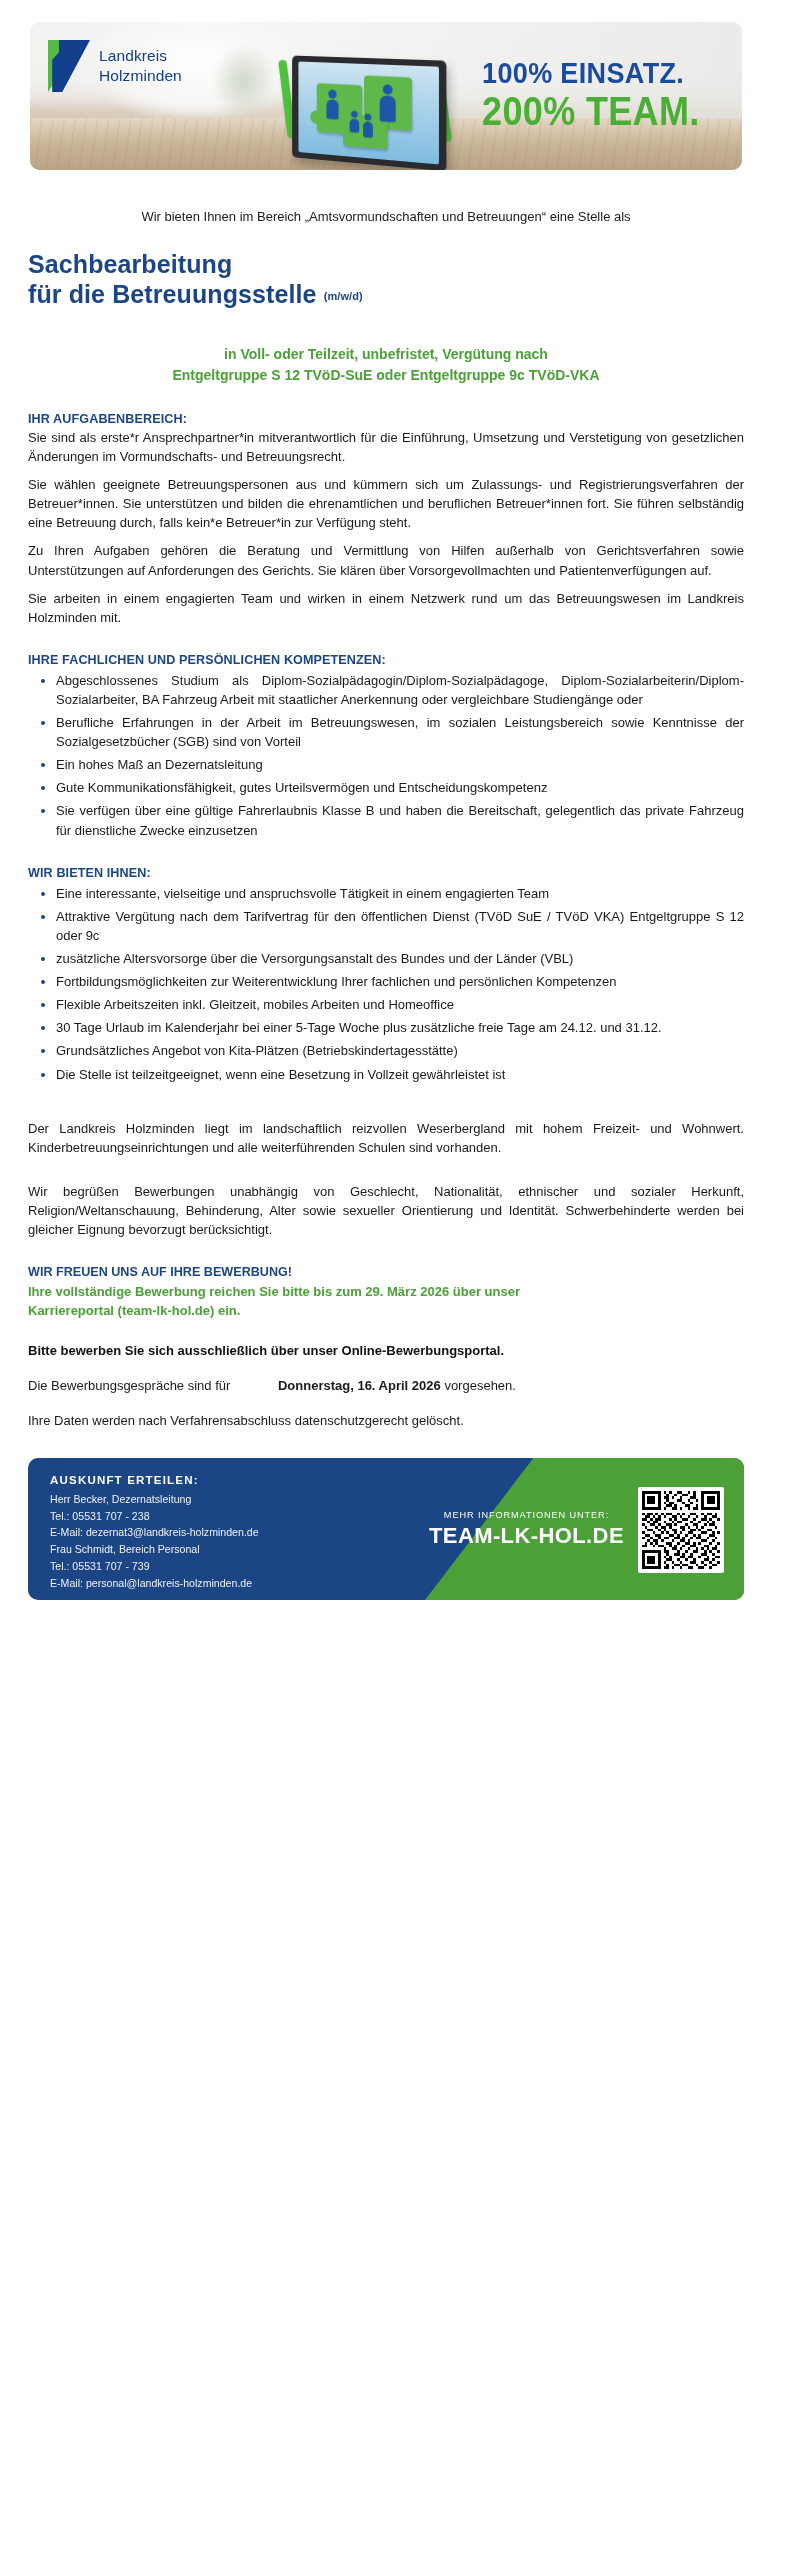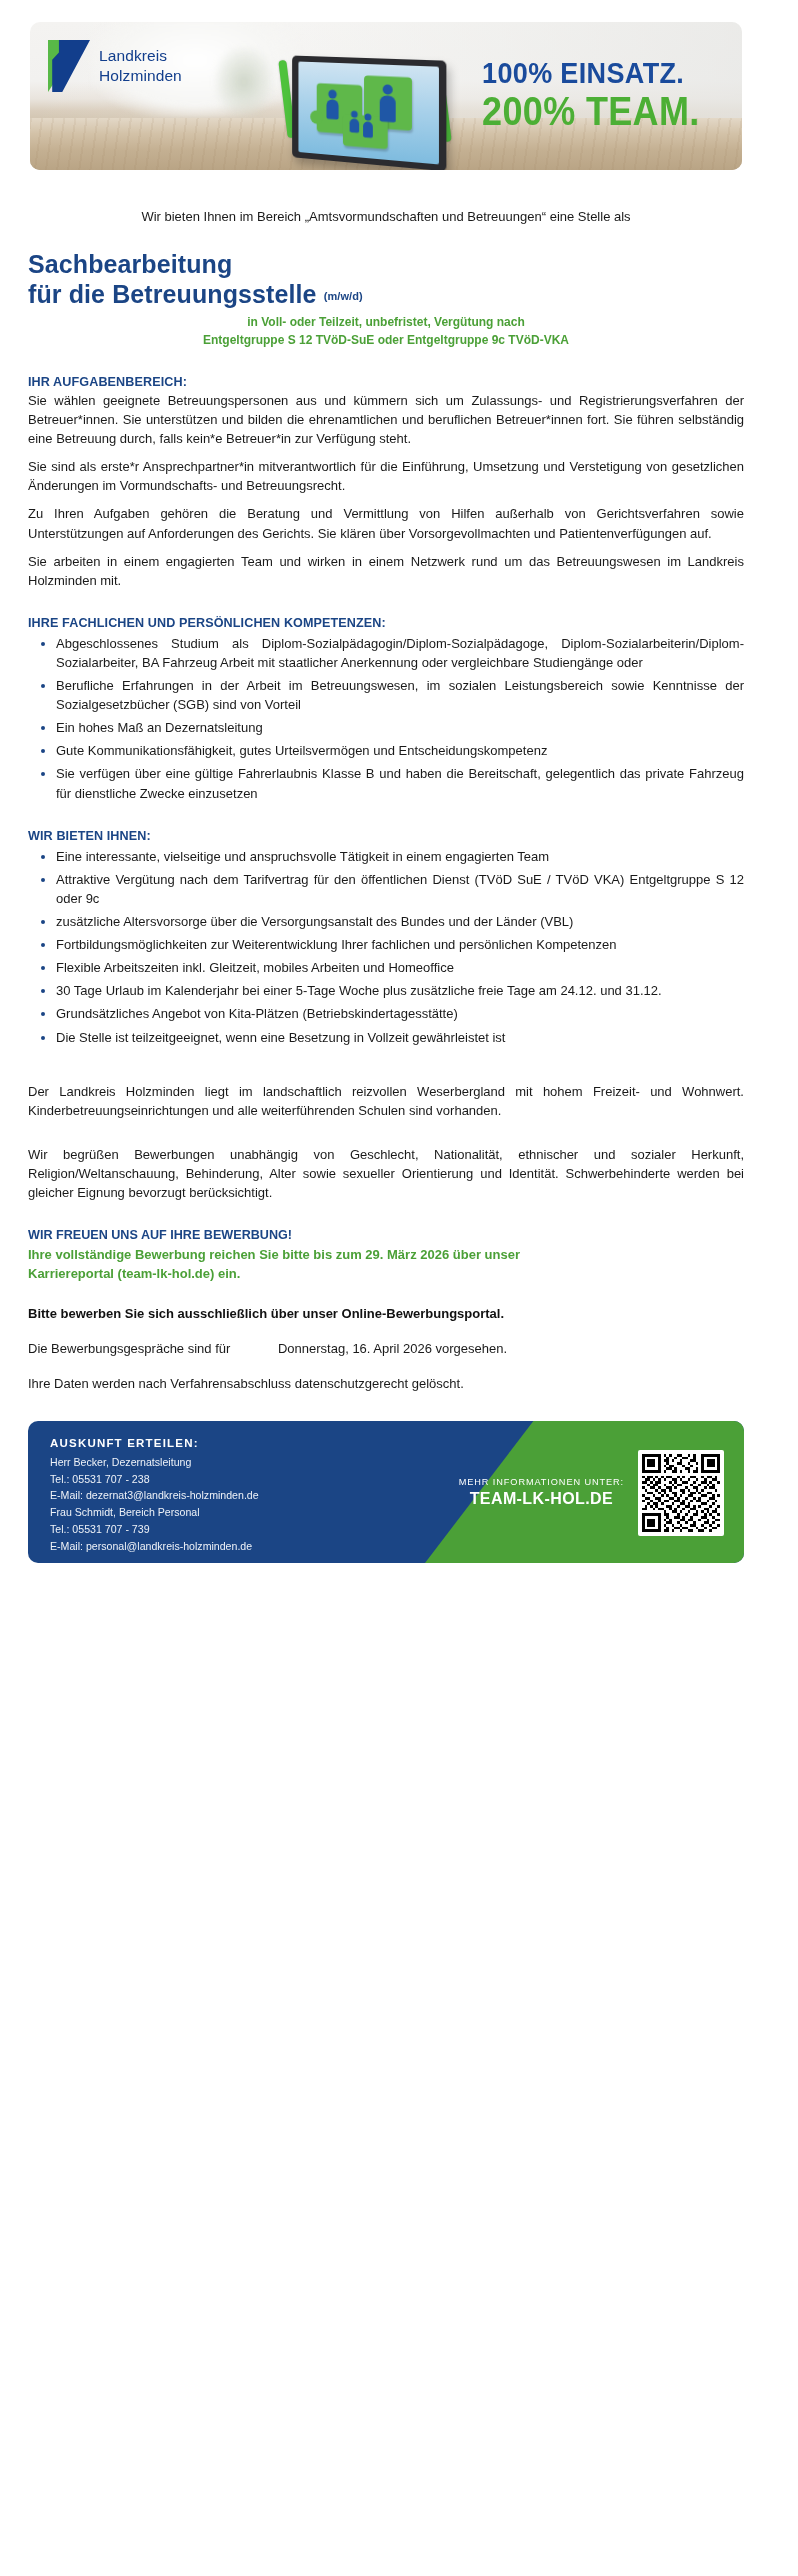--- a/index.html
+++ b/index.html
@@ -117,22 +117,22 @@
   .intro {
     margin-top: 38px; font-size: 13px; color: #1a1a1a; text-align: center; line-height: 1.45;
   }
   h1.job-title {
     margin-top: 22px; text-align: left; color: #1b4585;
     font-size: 25px; font-weight: 700; line-height: 1.22; letter-spacing: 0.1px;
   }
   h1.job-title .line2 { display: block; }
   h1.job-title .mwd { font-size: 11px; font-weight: 700; vertical-align: 3px; }
   .conditions {
-    margin-top: 3px; text-align: center; color: #4ba037;
-    font-size: 12px; font-weight: 700; line-height: 1.5;
+    margin-top: 34px; text-align: center; color: #4ba037;
+    font-size: 14px; font-weight: 700; line-height: 1.5;
   }
 
   .sec-head {
     color: #1b4585; font-size: 12.6px; font-weight: 700; letter-spacing: 0.1px;
     margin-top: 26px; margin-bottom: 2px;
   }
   p.para {
     font-size: 13px; color: #1a1a1a; line-height: 1.47;
     text-align: justify; margin-top: 9px;
   }
@@ -152,21 +152,21 @@
   .gap-md { height: 16px; }
 
   .cta-head {
     color: #1b4585; font-size: 12.6px; font-weight: 700; margin-top: 26px;
   }
   .cta-green {
     color: #4ba037; font-size: 13px; font-weight: 700; line-height: 1.45; margin-top: 4px;
   }
   .bold-line { font-size: 13px; color: #111; font-weight: 700; margin-top: 22px; }
   .plain-line { font-size: 13px; color: #1a1a1a; margin-top: 20px; }
-  .plain-line b { font-weight: 400; padding-left: 44px; }
+  .plain-line b { font-weight: 700; padding-left: 44px; }
 
   
   .footer {
     margin: 30px 28px 0 28px; height: 142px; border-radius: 10px;
     background: #1b4585; position: relative; overflow: hidden; color: #fff;
   }
   .footer .green-wedge {
     position: absolute; right: 0; top: 0; width: 319px; height: 142px;
     background: #4ba037;
     clip-path: polygon(34% 0, 100% 0, 100% 100%, 0 100%);
@@ -180,21 +180,21 @@
     position: absolute; right: 20px; top: 14px; width: 299px; height: 116px;
     display: flex; align-items: center; justify-content: flex-end; gap: 14px;
   }
   .qr { width: 86px; height: 86px; background: #fff; padding: 4px; border-radius: 2px; }
   .qr svg { display: block; }
   .footer-cta { text-align: center; }
   .footer-cta .small {
     font-size: 9.2px; letter-spacing: 0.9px; color: #ffffff; margin-bottom: 3px; font-weight: 400;
   }
   .footer-cta .big {
-    font-size: 16px; font-weight: 700; letter-spacing: 0.4px; color: #ffffff;
+    font-size: 22px; font-weight: 700; letter-spacing: 0.4px; color: #ffffff;
   }
 </style>
 </head>
 <body>
 
 <div class="page">
 
   <div class="banner">
     <div class="bg-wall"></div>
     <div class="bg-window"></div>
@@ -261,22 +261,22 @@
         <span class="mwd">(m/w/d)</span>
       </span>
     </h1>
 
     <div class="conditions">
       <div>in Voll- oder Teilzeit, unbefristet, Vergütung nach</div>
       <div>Entgeltgruppe S 12 TVöD-SuE oder Entgeltgruppe 9c TVöD-VKA</div>
     </div>
 
     <div class="sec-head">IHR AUFGABENBEREICH:</div>
+    <p class="para">Sie sind als erste*r Ansprechpartner*in mitverantwortlich für die Einführung, Umsetzung und Verstetigung von gesetzlichen Änderungen im Vormundschafts- und Betreuungsrecht.</p>
     <p class="para">Sie wählen geeignete Betreuungspersonen aus und kümmern sich um Zulassungs- und Registrierungsverfahren der Betreuer*innen. Sie unterstützen und bilden die ehrenamtlichen und beruflichen Betreuer*innen fort. Sie führen selbständig eine Betreuung durch, falls kein*e Betreuer*in zur Verfügung steht.</p>
-    <p class="para">Sie sind als erste*r Ansprechpartner*in mitverantwortlich für die Einführung, Umsetzung und Verstetigung von gesetzlichen Änderungen im Vormundschafts- und Betreuungsrecht.</p>
     <p class="para">Zu Ihren Aufgaben gehören die Beratung und Vermittlung von Hilfen außerhalb von Gerichtsverfahren sowie Unterstützungen auf Anforderungen des Gerichts. Sie klären über Vorsorgevollmachten und Patientenverfügungen auf.</p>
     <p class="para">Sie arbeiten in einem engagierten Team und wirken in einem Netzwerk rund um das Betreuungswesen im Landkreis Holzminden mit.</p>
 
     <div class="sec-head">IHRE FACHLICHEN UND PERSÖNLICHEN KOMPETENZEN:</div>
     <ul class="bullets">
       <li>Abgeschlossenes Studium als Diplom-Sozialpädagogin/Diplom-Sozialpädagoge, Diplom-Sozialarbeiterin/Diplom-Sozialarbeiter, BA Fahrzeug Arbeit mit staatlicher Anerkennung oder vergleichbare Studiengänge oder</li>
       <li>Berufliche Erfahrungen in der Arbeit im Betreuungswesen, im sozialen Leistungsbereich sowie Kenntnisse der Sozialgesetzbücher (SGB) sind von Vorteil</li>
       <li>Ein hohes Maß an Dezernatsleitung</li>
       <li>Gute Kommunikationsfähigkeit, gutes Urteilsvermögen und Entscheidungskompetenz</li>
       <li>Sie verfügen über eine gültige Fahrerlaubnis Klasse B und haben die Bereitschaft, gelegentlich das private Fahrzeug für dienstliche Zwecke einzusetzen</li>

